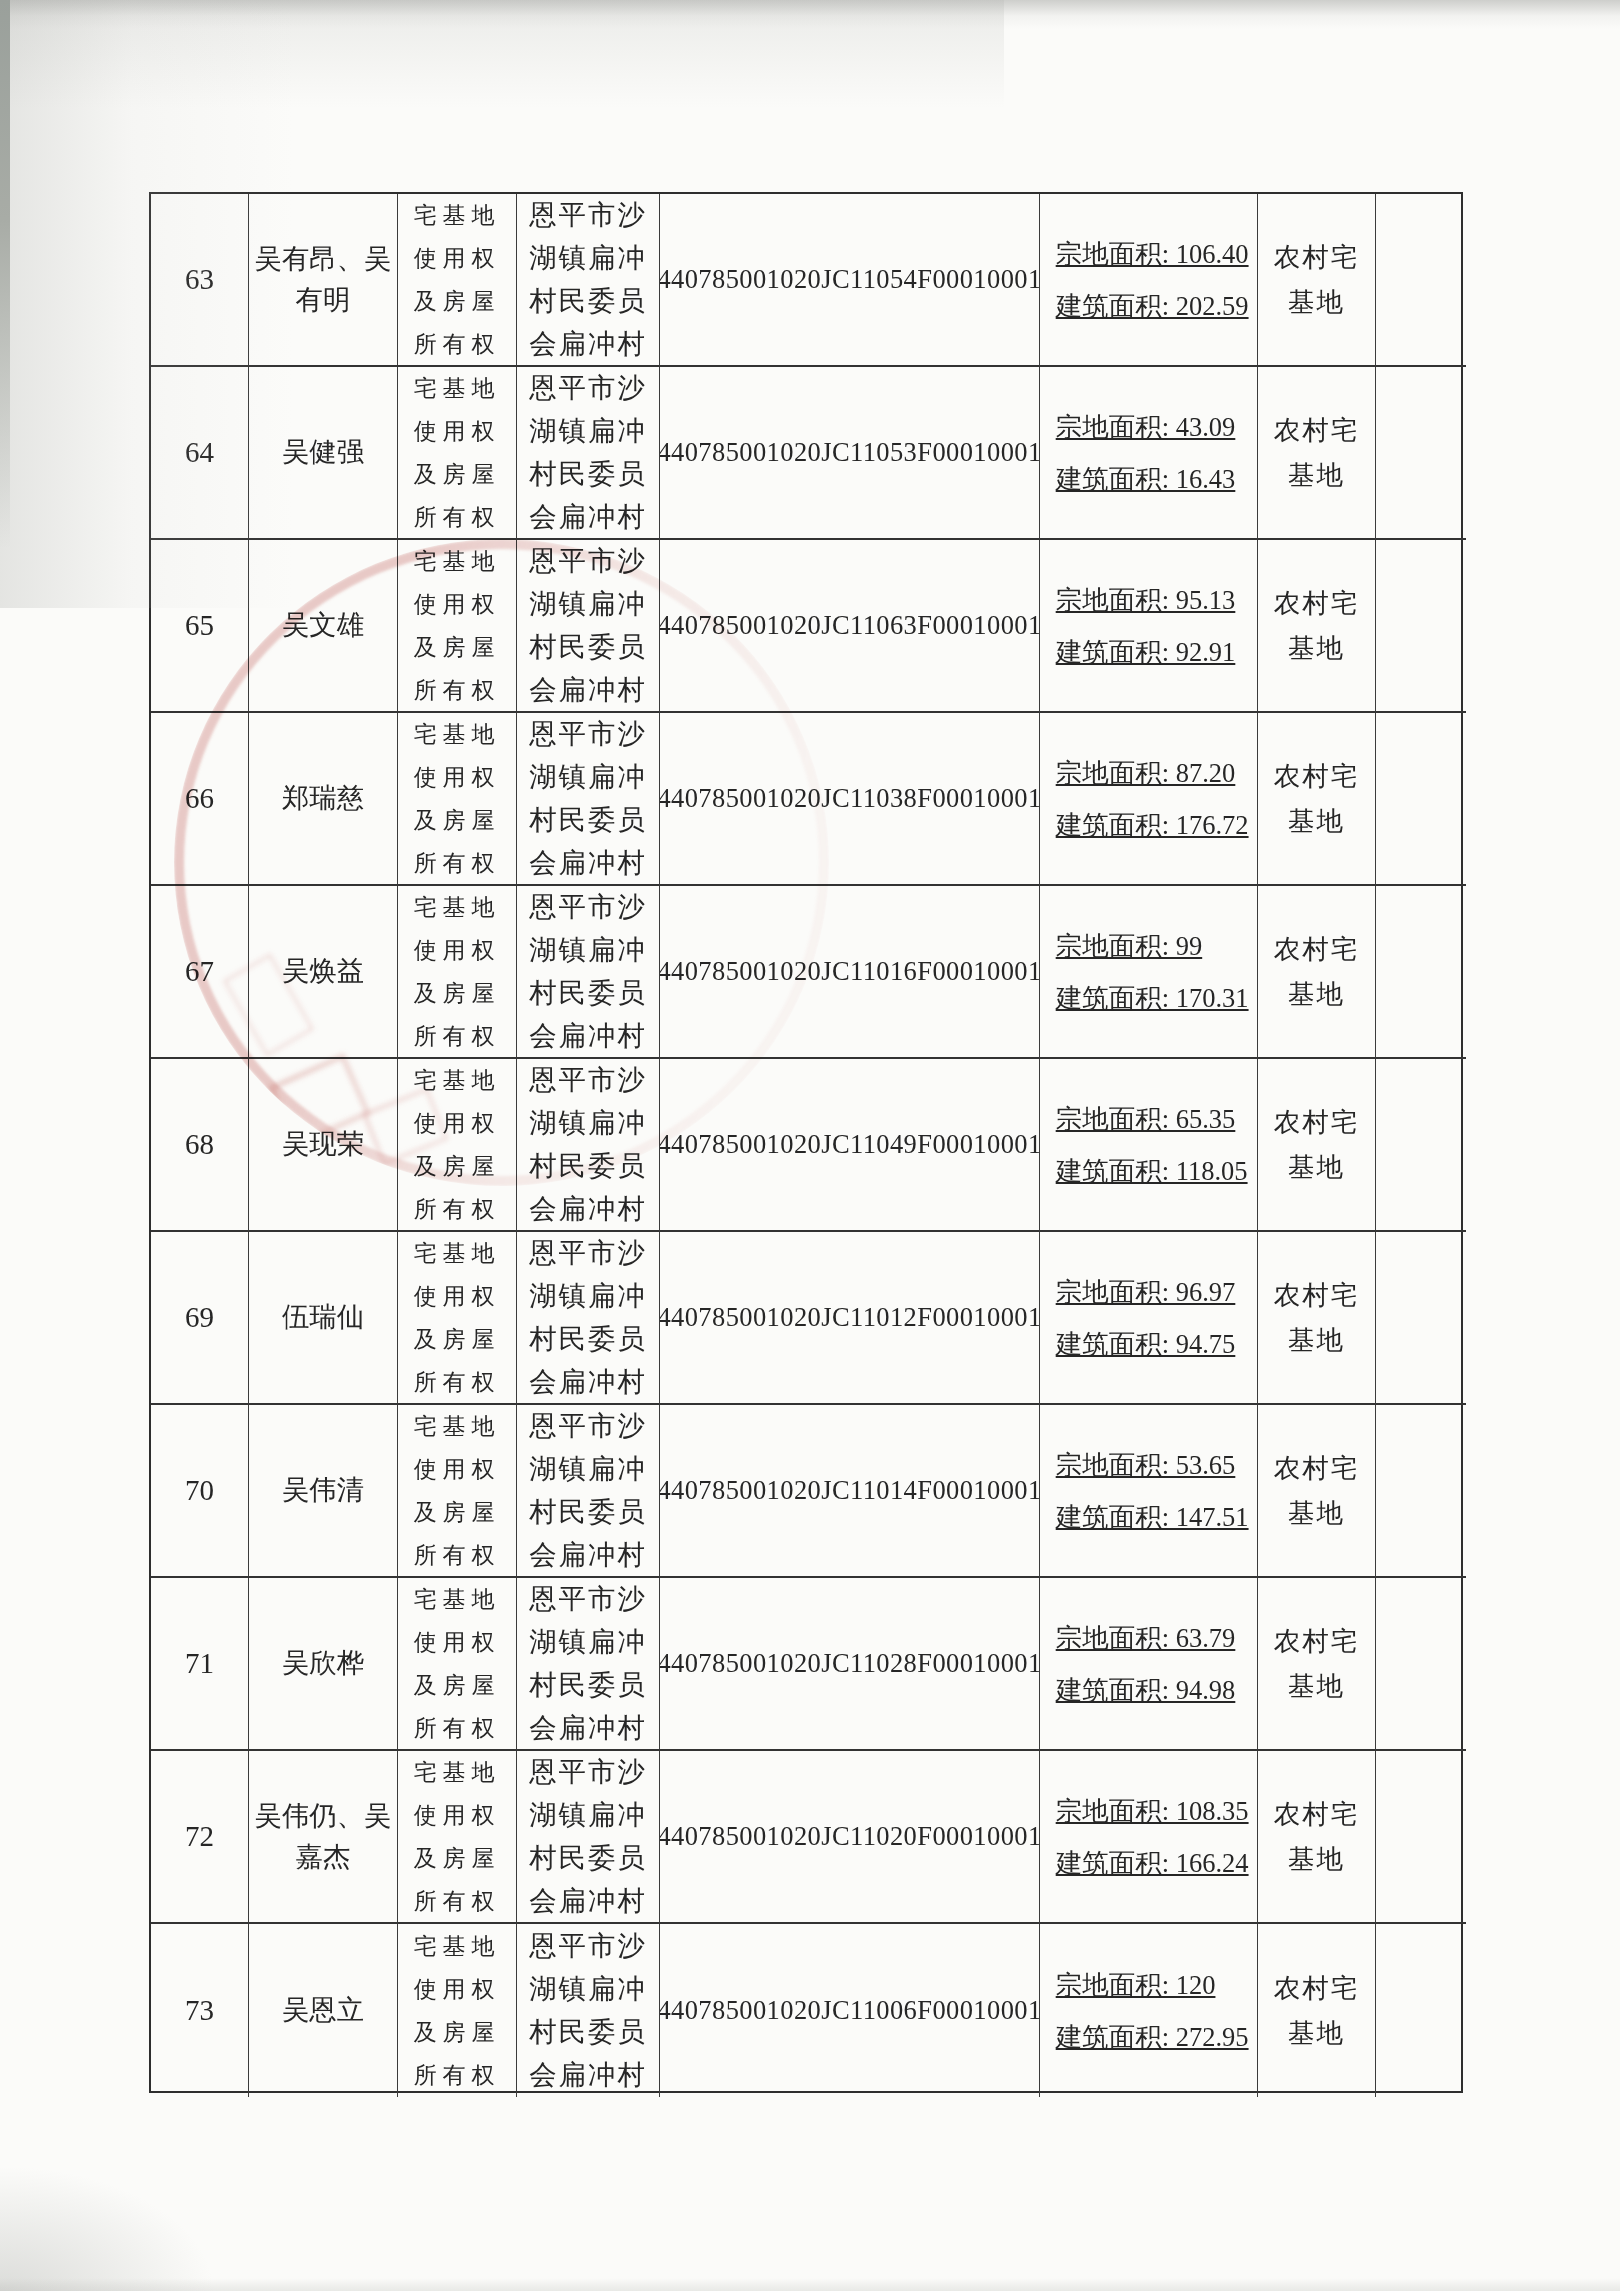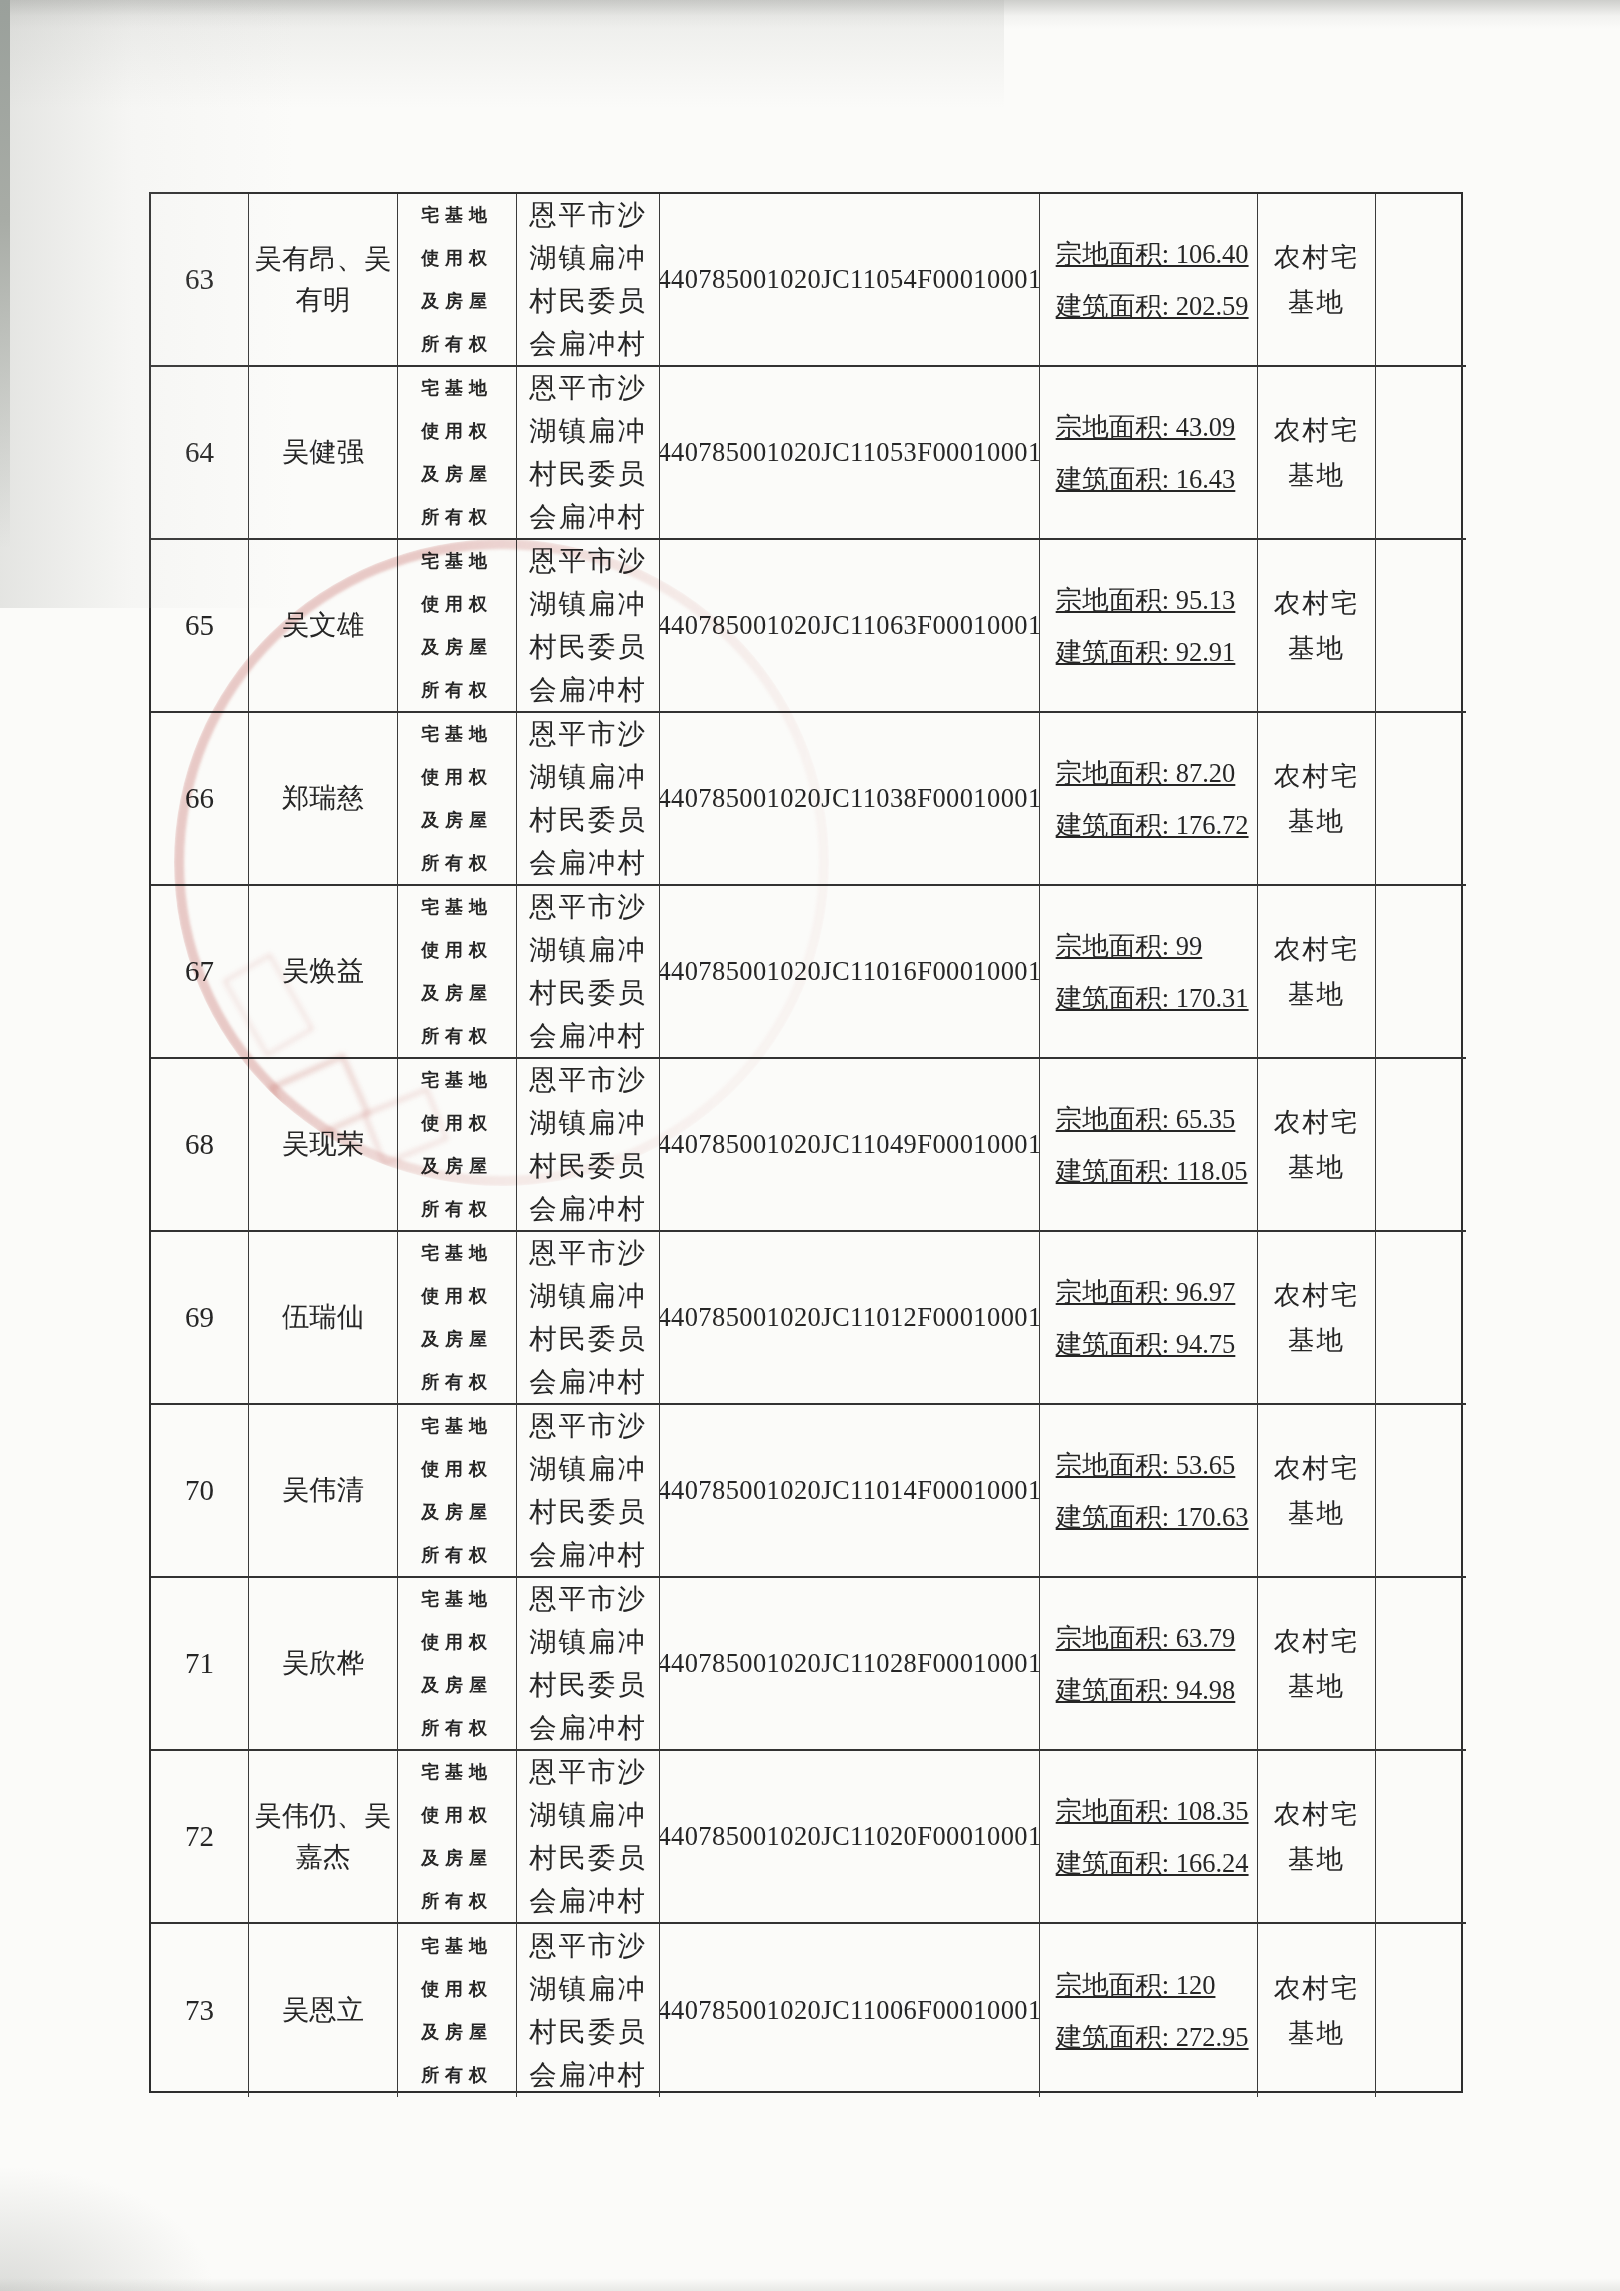--- a/index.html
+++ b/index.html
@@ -59,21 +59,21 @@
     box-sizing:border-box;
     display:flex;flex-direction:column;
     align-items:center;justify-content:center;
     text-align:center;
     overflow:hidden;
   }
   .cell.c8{border-right:none;}
   .lastrow{border-bottom:none;}
   .c1{font-size:29px;font-family:Liberation Serif, serif;}
   .c2{font-size:27.4px;line-height:41px;padding:0 3.9px;}
-  .c3{font-size:18px;line-height:43px;letter-spacing:5.9px;font-weight:bold;}
+  .c3{font-size:23px;line-height:43px;letter-spacing:5.9px;}
   .c4{font-size:27.4px;line-height:43px;letter-spacing:2px;}
   .c5{font-size:26.5px;letter-spacing:0.4px;white-space:nowrap;}
   .c6{font-size:26.5px;line-height:52px;align-items:flex-start;text-align:left;padding-left:15.7px;white-space:nowrap;text-decoration:underline;}
   .c7{font-size:26.5px;line-height:45px;letter-spacing:2px;}
   .tline{display:block;}
 </style>
 </head>
 <body>
 
 <div class="page">
@@ -269,21 +269,21 @@
       </div>
       <div class="cell c4">
         <div class="tline">恩平市沙</div>
         <div class="tline">湖镇扁冲</div>
         <div class="tline">村民委员</div>
         <div class="tline">会扁冲村</div>
       </div>
       <div class="cell c5">440785001020JC11014F00010001</div>
       <div class="cell c6">
         <div class="tline">宗地面积: 53.65</div>
-        <div class="tline">建筑面积: 170.63</div>
+        <div class="tline">建筑面积: 147.51</div>
       </div>
       <div class="cell c7">
         <div class="tline">农村宅</div>
         <div class="tline">基地</div>
       </div>
       <div class="cell c8"></div>
       <div class="cell c1">71</div>
       <div class="cell c2">吴欣桦</div>
       <div class="cell c3">
         <div class="tline">宅基地</div>

